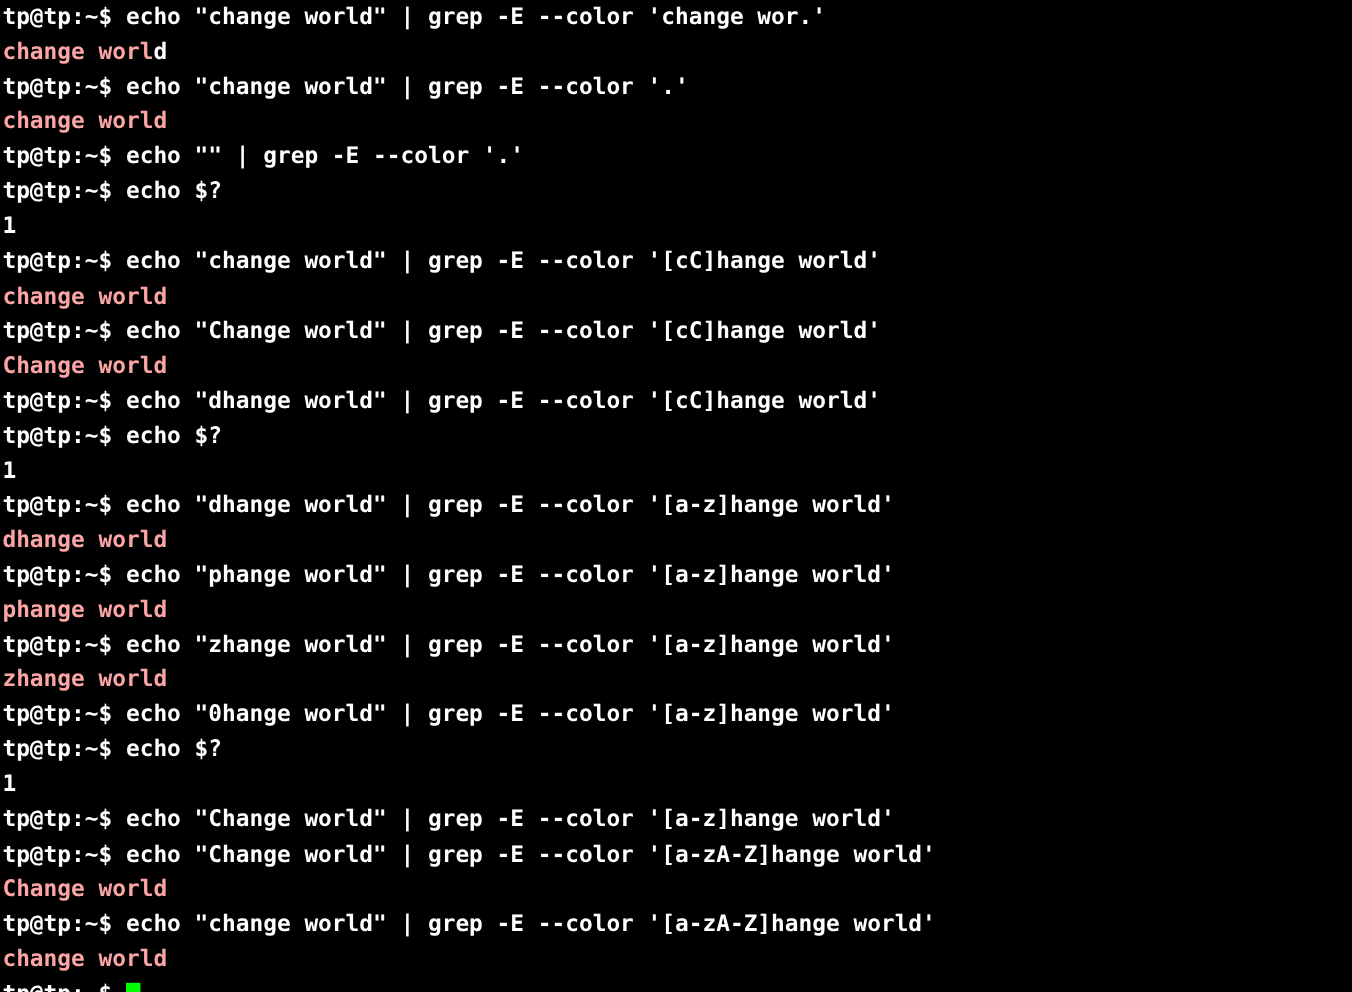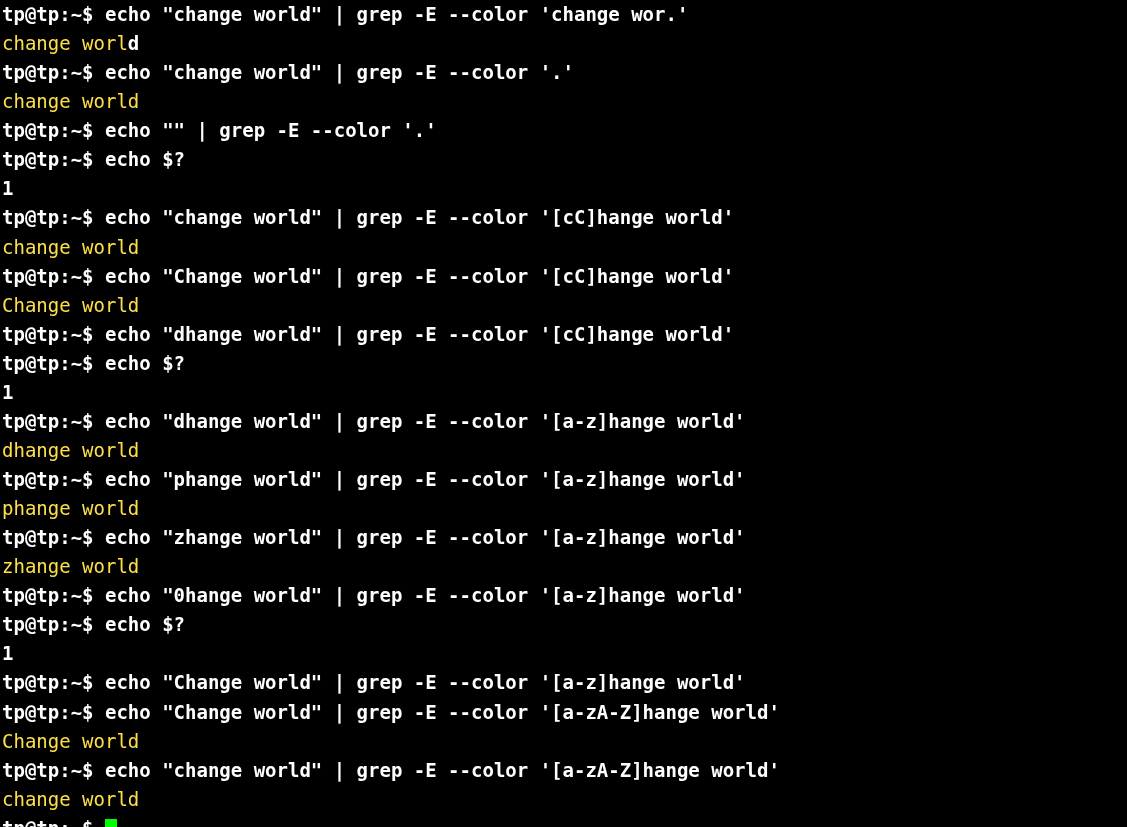--- a/index.html
+++ b/index.html
@@ -14,22 +14,22 @@
     width: 1127px;
     height: 827px;
     overflow: hidden;
   }
   .terminal {
     padding: 0 2px;
     white-space: pre;
   }
   .line { white-space: pre; }
   .match {
-    color: #fde047;
-    font-weight: 400;
+    color: #fca5a5;
+    font-weight: 700;
   }
   .cursor {
     display: inline-block;
     width: 0.62em;
     height: 1.15em;
     background: #00ff00;
     vertical-align: text-bottom;
     transform: translateY(2px);
   }
 </style>

